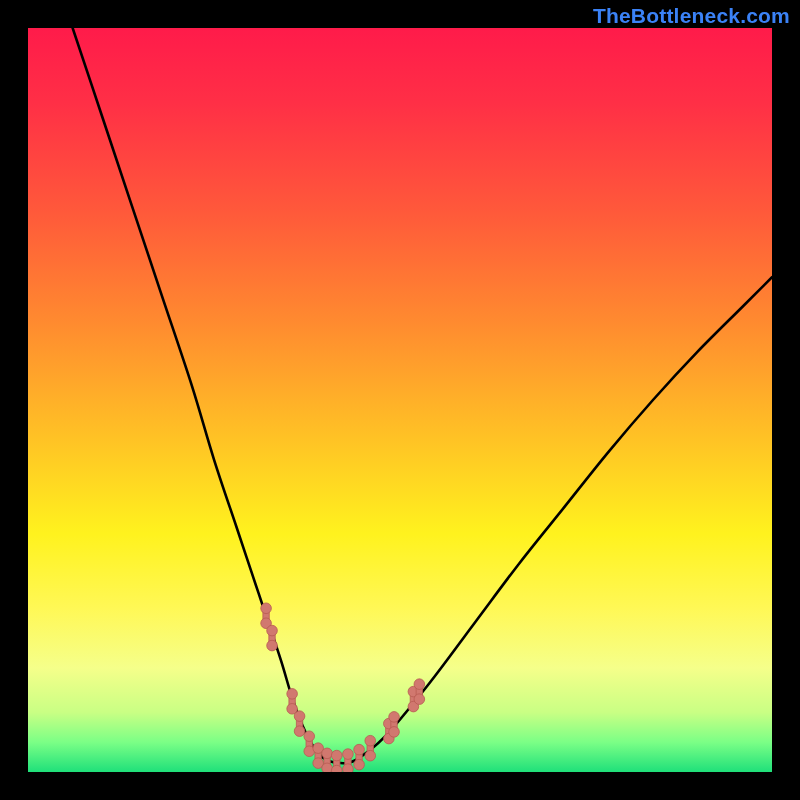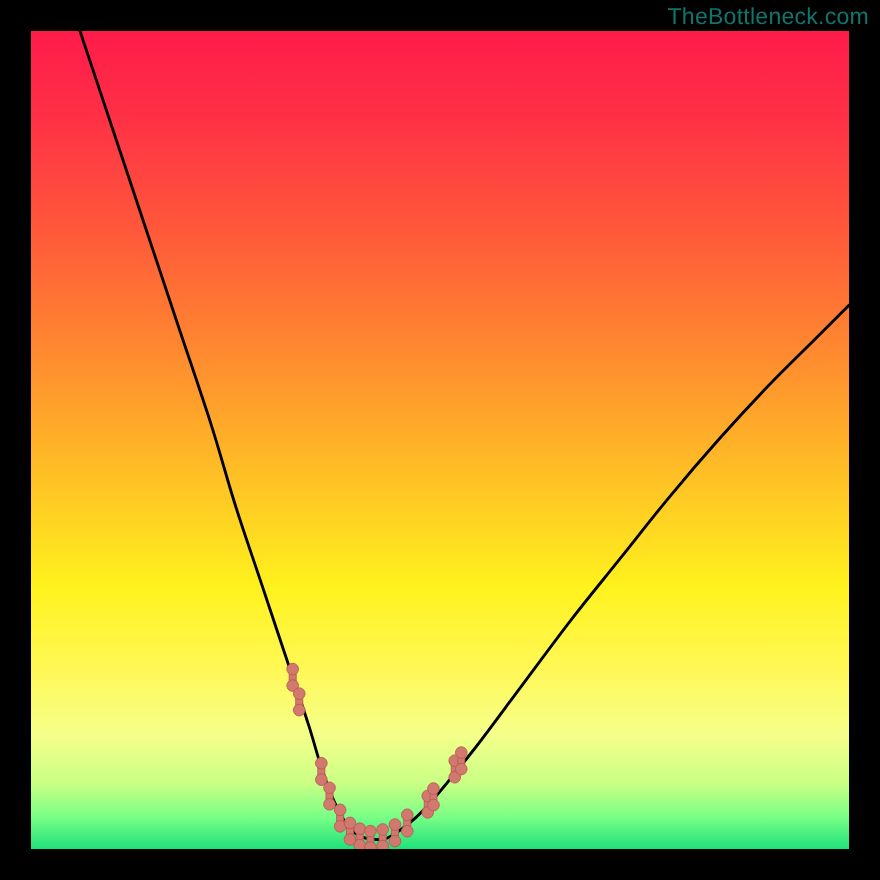--- a/index.html
+++ b/index.html
@@ -14,23 +14,23 @@
   .outer {
     width: 800px;
     height: 800px;
     background: #000;
     position: relative;
   }
   .watermark {
     position: absolute;
     top: 4px;
     right: 10px;
-    color: #0f766e;
+    color: #3b82f6;
     font-size: 21px;
-    font-weight: 400;
+    font-weight: 700;
     letter-spacing: 0.2px;
     z-index: 10;
   }
   .plot {
     position: absolute;
     left: 28px;
     top: 28px;
     width: 744px;
     height: 744px;
     overflow: hidden;

